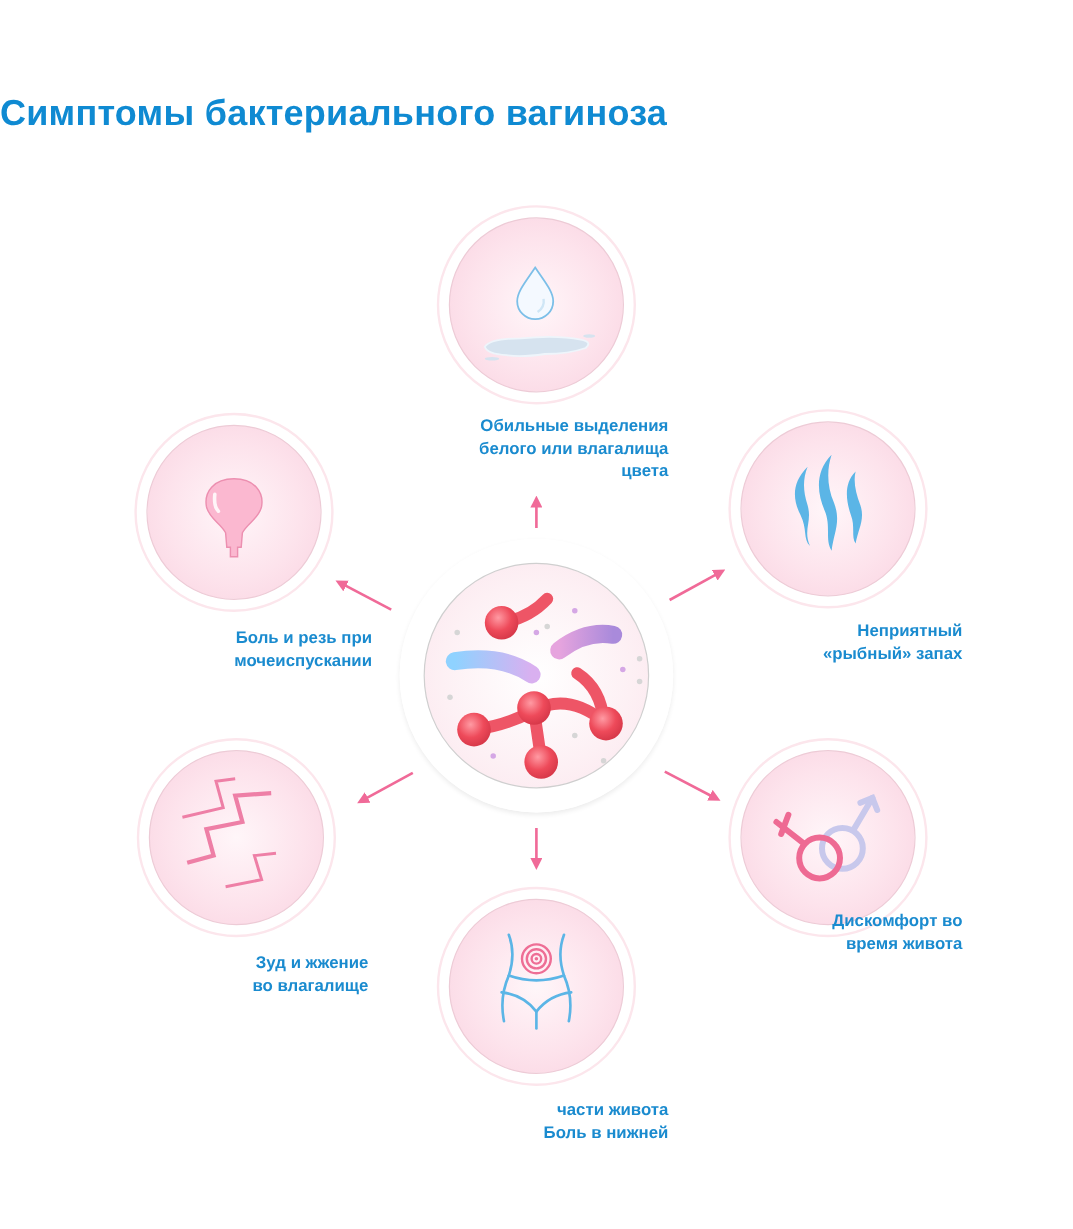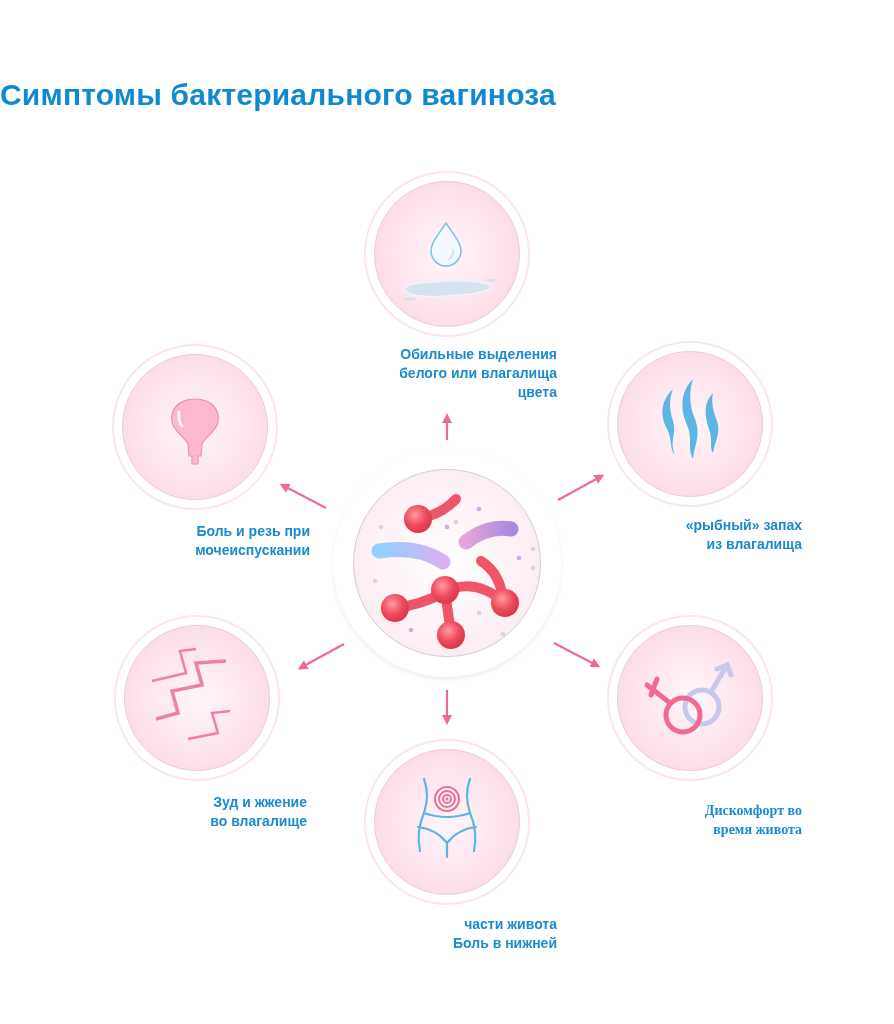--- a/index.html
+++ b/index.html
@@ -135,22 +135,22 @@
   <div class="disc"></div>
   <svg class="icon" viewBox="0 0 166 166">
     <g fill="#5BB5E6">
       <path d="M66 48 C52 62 54 76 60 88 C66 100 62 108 68 114 C62 100 70 94 66 80 C62 68 62 58 66 48 Z"></path>
       <path d="M86 38 C72 52 74 70 80 84 C86 98 80 108 86 118 C88 102 94 94 88 78 C82 64 82 50 86 38 Z"></path>
       <path d="M106 52 C96 62 98 76 102 88 C106 98 102 106 106 112 C108 100 114 92 110 80 C106 70 104 60 106 52 Z"></path>
     </g>
   </svg>
 </div>
 <div class="label" style="left:692px; top:516px;">
+  <div>Неприятный</div>
   <div>«рыбный» запах</div>
-  <div>из влагалища</div>
 </div>
 
 <div class="node" style="left:197px; top:698px;">
   <div class="ring"></div>
   <div class="disc"></div>
   <svg class="icon" viewBox="0 0 166 166">
     <g stroke="#EE7FA6" fill="none" stroke-linejoin="miter">
       <path d="M82 34 L66 36 L72 58 L38 66" stroke-width="2.5"></path>
       <path d="M112 46 L82 48 L88 70 L58 76 L64 98 L42 104" stroke-width="3.5"></path>
       <path d="M116 96 L98 98 L104 118 L74 124" stroke-width="2.5"></path>
@@ -195,16 +195,16 @@
       <path d="M104 77 L120 50"></path>
       <path d="M110 54 L120 50 L124 60"></path>
     </g>
     <g stroke="#EE6A93" stroke-width="5" fill="none" stroke-linecap="round">
       <circle cx="76" cy="100" r="17"></circle>
       <path d="M63 88 L40 70"></path>
       <path d="M50 64 L44 80"></path>
     </g>
   </svg>
 </div>
-<div class="label" style="left:692px; top:801px;font-family:Liberation Serif, serif;">
+<div class="label" style="left:692px; top:758px;">
   <div>Дискомфорт во</div>
   <div>время живота</div>
 </div>
 
 </body></html>

